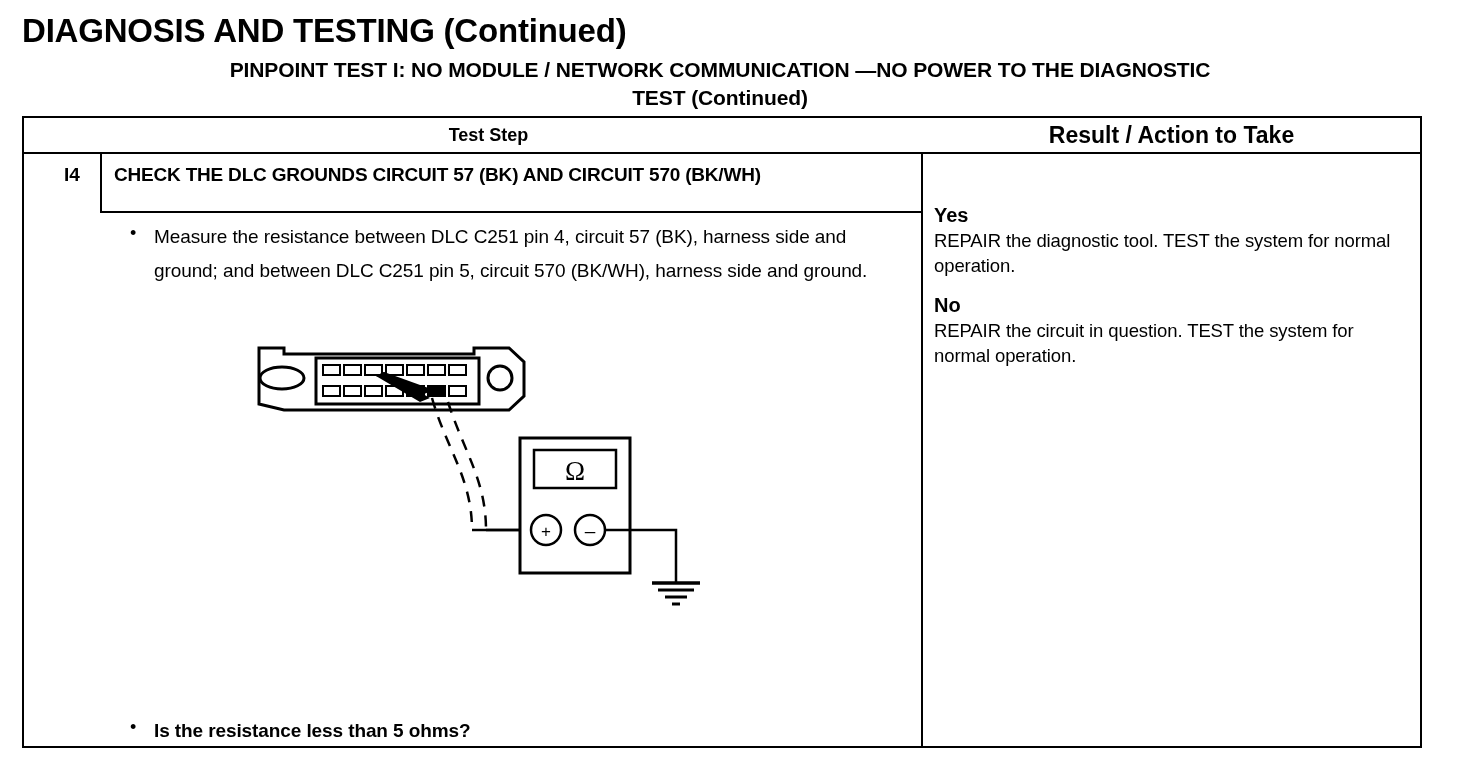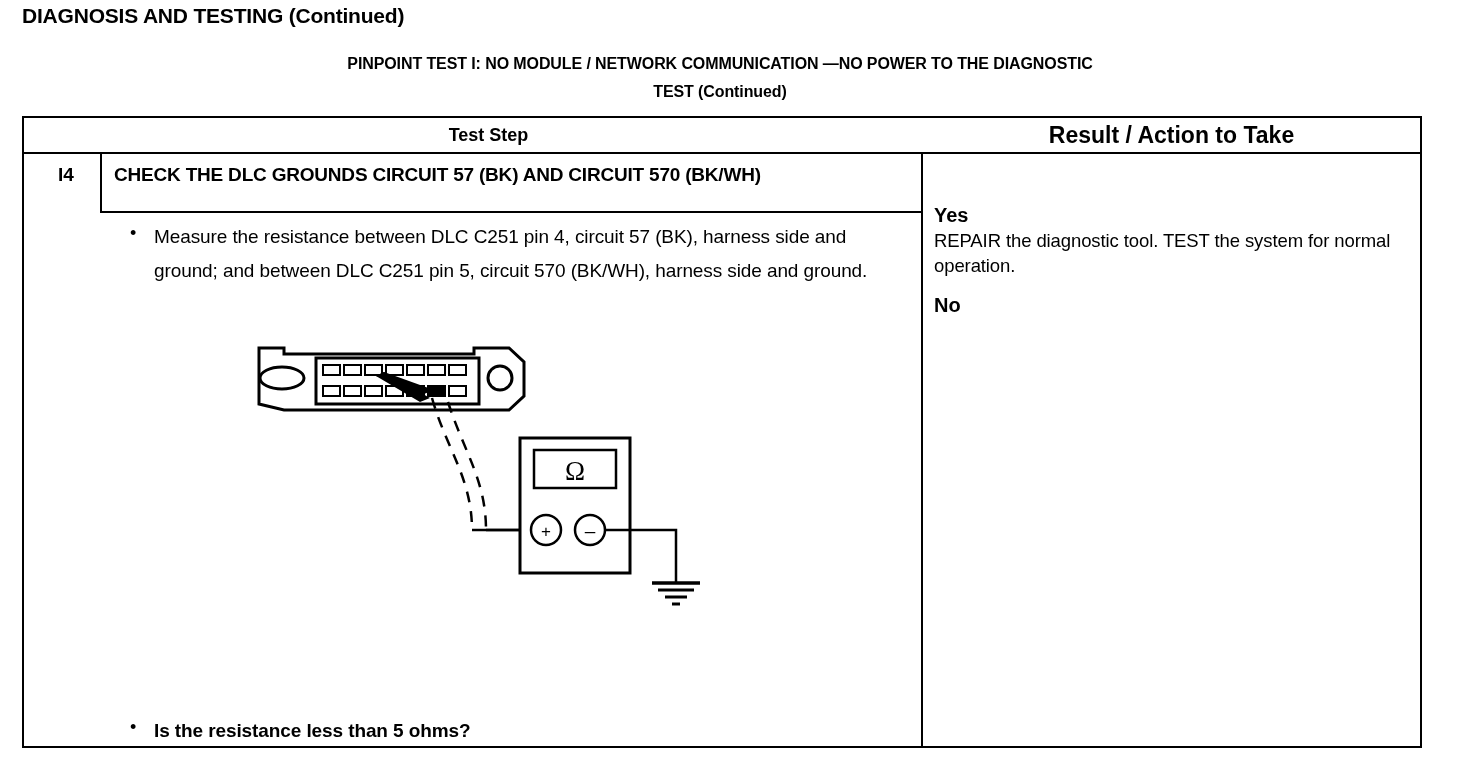--- a/index.html
+++ b/index.html
@@ -16,33 +16,33 @@
     overflow: hidden;
   }
   .page {
     position: relative;
     width: 1472px;
     height: 768px;
   }
   .doc-title {
     position: absolute;
     left: 22px;
-    top: 4px;
-    font-size: 21px;
+    top: 12px;
+    font-size: 33px;
     font-weight: bold;
     letter-spacing: -0.2px;
     white-space: nowrap;
   }
   .pinpoint-head {
     position: absolute;
     left: 0;
-    top: 50px;
+    top: 56px;
     width: 1440px;
     text-align: center;
-    font-size: 16px;
+    font-size: 21px;
     font-weight: bold;
     line-height: 28px;
     letter-spacing: -0.1px;
   }
   .pinpoint-head .line1 { display: block; }
   .pinpoint-head .line2 { display: block; }
 
   
   .table {
     position: absolute;
@@ -95,21 +95,21 @@
   .step-title-underline {
     position: absolute;
     left: 76px;
     top: 93px;
     width: 821px;
     height: 2px;
     background: #000;
   }
   .step-num {
     position: absolute;
-    left: 4px;
+    left: 10px;
     top: 36px;
     width: 76px;
     height: 58px;
     display: flex;
     align-items: flex-start;
     justify-content: center;
     padding-top: 10px;
     box-sizing: border-box;
     font-size: 19px;
     font-weight: bold;
@@ -287,16 +287,17 @@
       <div class="bullet-row">
         <div class="bullet-dot">•</div>
         <div class="bullet-text">Is the resistance less than 5 ohms?</div>
       </div>
     </div>
 
     <div class="result-col">
       <div class="res-label">Yes</div>
       <div class="res-body">REPAIR the diagnostic tool. TEST the system for normal operation.</div>
       <div class="res-label">No</div>
+      <div class="res-body">REPAIR the circuit in question. TEST the system for normal operation.</div>
     </div>
 
   </div>
 </div>
 
 </body></html>

